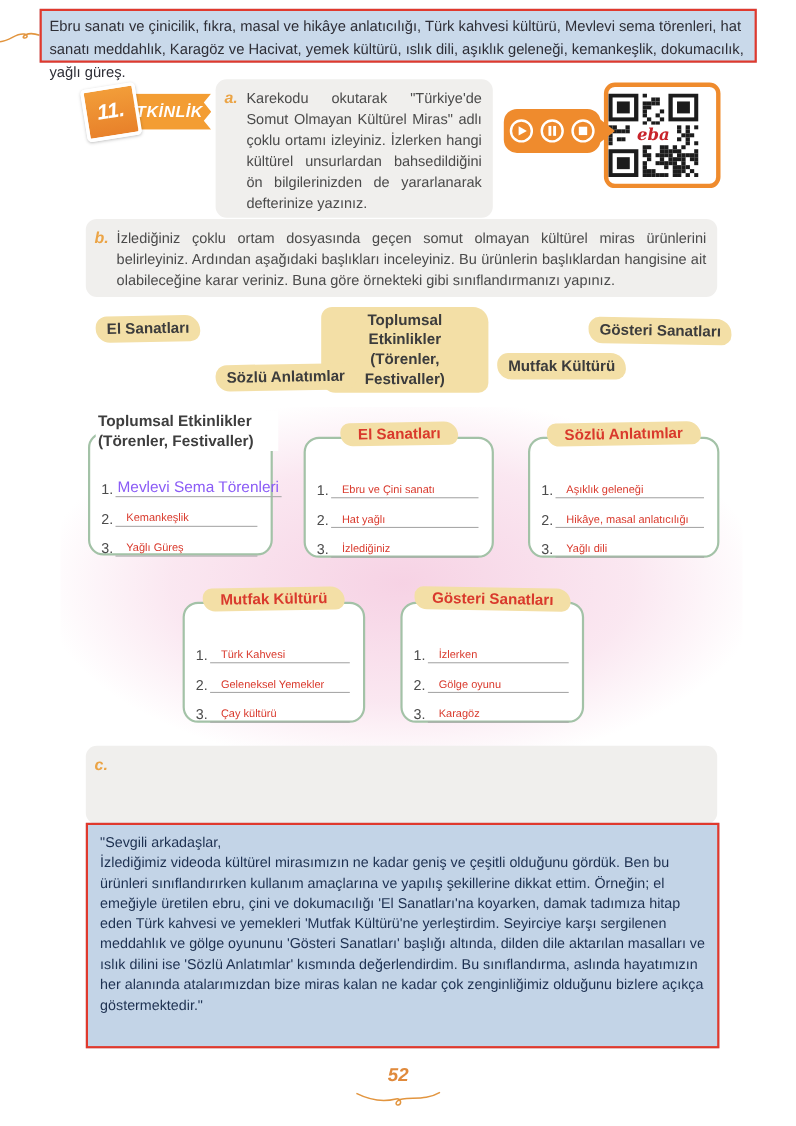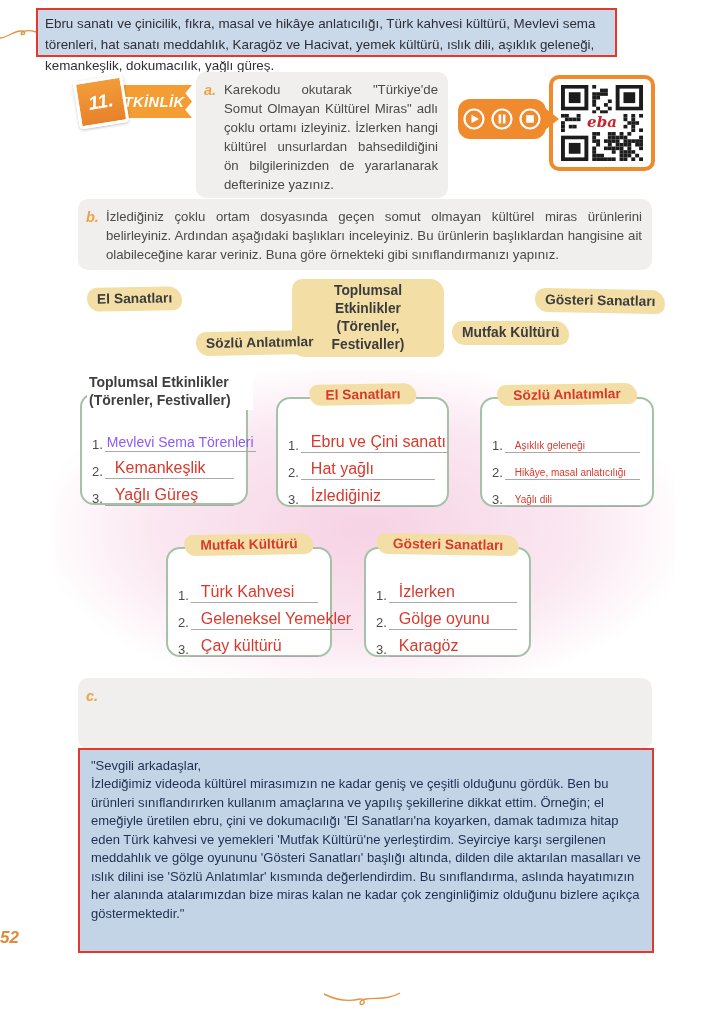--- a/index.html
+++ b/index.html
@@ -1,20 +1,20 @@
 <!DOCTYPE html>
 <html><head>
 <meta charset="utf-8">
 <style>
   html,body{margin:0;padding:0;background:#fff;}
   .page{position:relative;width:724px;height:1024px;background:#ffffff;overflow:hidden;
         font-family:"Liberation Sans",sans-serif;color:#4e4e4e;}
 
   
-  .intro-box{position:absolute;left:36px;top:8px;width:581px;height:49px;
+  .intro-box{position:absolute;left:36px;top:8px;width:652px;height:49px;
       background:#c9d9ea;border:2.5px solid #e0392d;box-sizing:border-box;
       padding:4px 7px;font-size:13.4px;line-height:1.55;color:#2e2e36;}
   .top-flourish{position:absolute;left:0;top:22px;}
 
   
   .badge-ribbon{position:absolute;left:96px;top:85px;width:96px;height:33px;
       background:#f39d33;clip-path:polygon(0 0,100% 0,93% 25%,100% 50%,93% 75%,100% 100%,0 100%,6% 78%,0 55%,6% 28%);
       display:flex;align-items:center;justify-content:center;padding-left:10px;box-sizing:border-box;
       color:#fff;font-weight:bold;font-style:italic;font-size:14.5px;letter-spacing:.5px;z-index:2;}
   .badge-square{position:absolute;left:76px;top:78px;width:44px;height:42px;
@@ -33,21 +33,21 @@
   .box-b{left:78px;top:199px;width:574px;height:71px;}
   .box-c{left:78px;top:678px;width:574px;height:71px;}
 
   
   .media-bubble{position:absolute;left:458px;top:99px;width:88px;height:40px;background:#ef8b2d;
       border-radius:12px;display:flex;align-items:center;justify-content:center;gap:4px;z-index:2;}
   .media-bubble .tail{position:absolute;right:-13px;top:9px;width:0;height:0;
       border-top:11px solid transparent;border-bottom:11px solid transparent;border-left:14px solid #ef8b2d;}
   .qr-box{position:absolute;left:549px;top:75px;width:106px;height:96px;background:#fff;
       border:4px solid #ef8b2d;border-radius:10px;box-sizing:border-box;
-      display:flex;align-items:center;justify-content:center;}
+      display:flex;align-items:center;}
   .qr-wrap{position:relative;width:82px;height:76px;}
   .qr-wrap svg{width:82px;height:76px;display:block;}
   .qr-logo{position:absolute;left:50%;top:50%;transform:translate(-50%,-54%);
       background:#fff;padding:0 2px;color:#c8242b;font-family:"DejaVu Serif",serif;
       font-weight:bold;font-style:italic;font-size:15px;}
 
   
   .scatter{position:absolute;background:#f3dfa6;border-radius:10px 14px 9px 13px;
       padding:3px 10px;font-size:13.8px;font-weight:bold;color:#3c3c3c;text-align:center;line-height:1.3;}
 
@@ -60,31 +60,31 @@
   .card-title-plain{position:absolute;left:5px;top:-21px;width:162px;background:#fff;
       font-weight:bold;font-size:14px;line-height:1.28;color:#3e3e3e;padding:0 2px;}
   .card-title-yellow{position:absolute;left:50%;top:-15px;transform:translateX(-50%) rotate(-1deg);
       background:#f3dfa6;border-radius:10px 16px 10px 14px;padding:3px 16px;white-space:nowrap;
       font-weight:bold;font-size:13.8px;color:#d9392c;}
   .card-body{margin-top:30px;}
   .card-body.yt{margin-top:27px;}
   .crow{display:flex;align-items:flex-end;margin:0 12px 0 10px;height:27px;}
   .cnum{font-size:13px;color:#4c4c4c;padding-right:2px;}
   .cans{flex:1;border-bottom:1.4px solid #a9a9a9;padding:0 2px 1px 10px;
-      font-size:16px;color:#d9392c;white-space:nowrap;}
+      font-size:10px;color:#d9392c;white-space:nowrap;}
   .cans.printed{color:#8b5cf6;font-size:14px;padding-left:2px;}
   .card-sozlu .cans{font-size:10px;}
 
   
   .speech-box{position:absolute;left:78px;top:748px;width:576px;height:205px;
       background:#c3d4e7;border:2.5px solid #e0392d;box-sizing:border-box;
       padding:7px 11px;color:#1d3050;font-size:13px;line-height:1.42;}
 
   
-  .pagenum{position:absolute;left:0;right:0;top:928px;
+  .pagenum{position:absolute;left:0;right:0;top:968px;text-align:center;
       color:#e08a3c;font-weight:bold;font-style:italic;font-size:17px;}
   .page-flourish{position:absolute;left:322px;top:988px;}
 </style>
 </head>
 <body>
 
 <div class="page">
 
   <svg class="top-flourish" width="40" height="24" viewBox="0 0 40 24">
     <path d="M0,16 C10,15 14,8 22,9 C26,9.5 25,13 22,12.5 C19,12 24,6 36,10" fill="none" stroke="#e2953f" stroke-width="1.4"></path>

